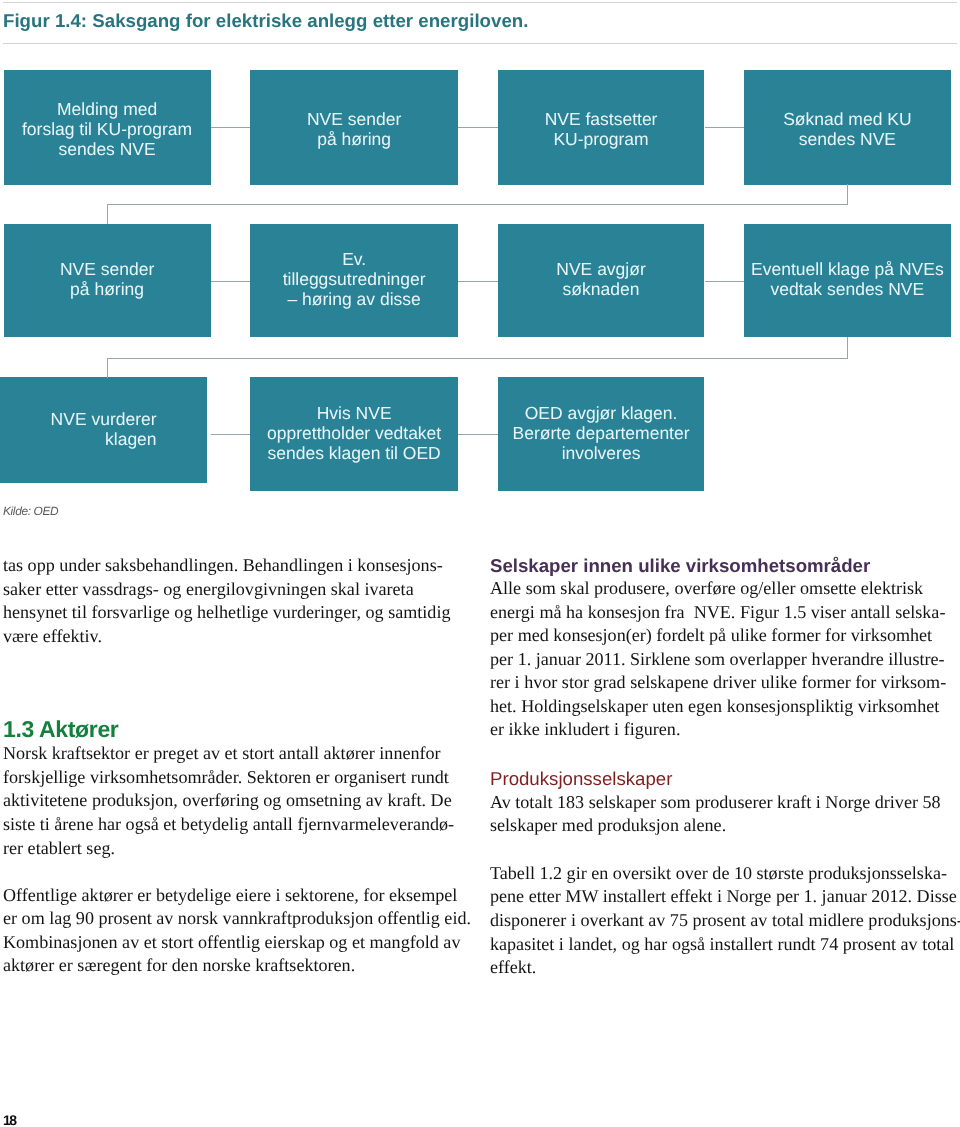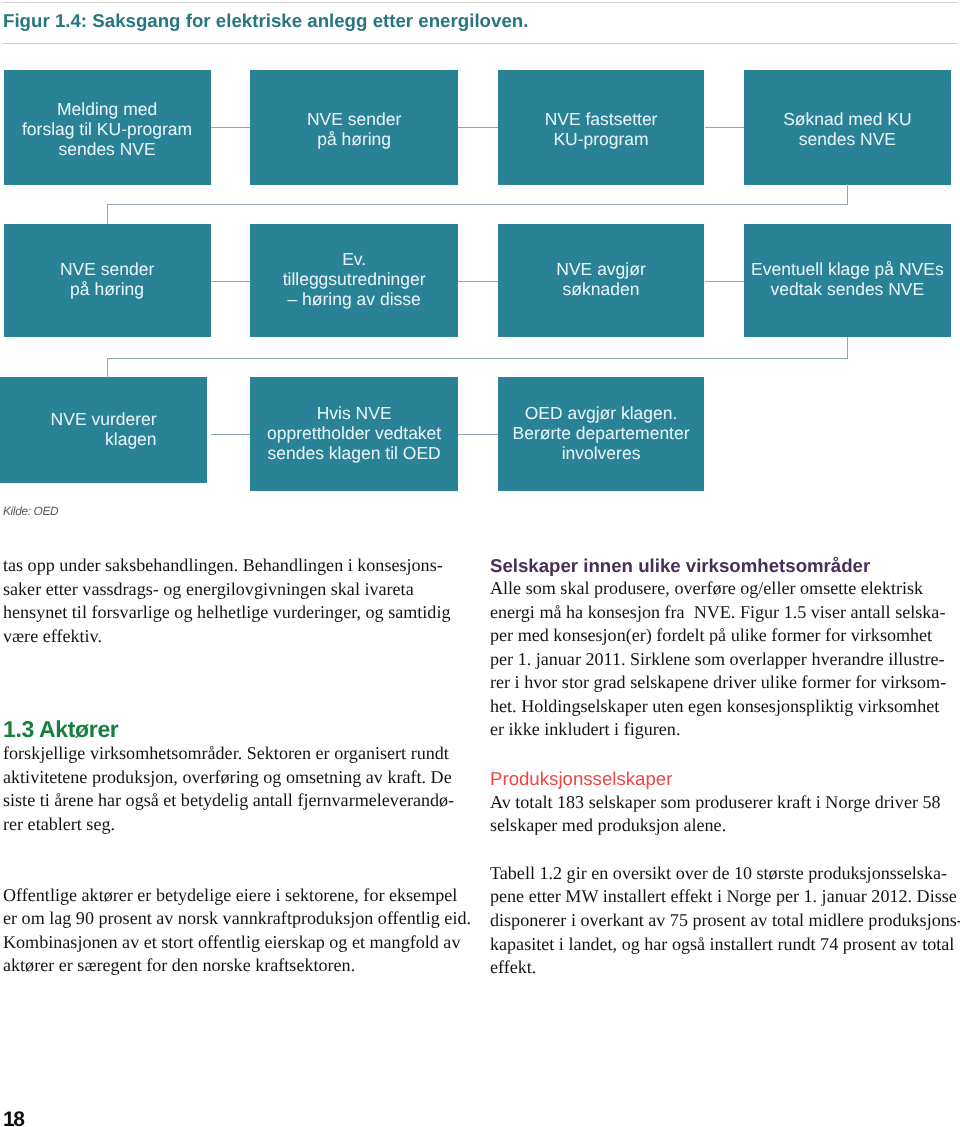--- a/index.html
+++ b/index.html
@@ -31,23 +31,23 @@
   
   .col{position:absolute;font-family:"Liberation Serif",serif;color:#131313;}
   #col-left{left:0;top:0;width:480px;height:1127px;}
   #col-right{left:0;top:0;width:960px;height:1127px;}
   .para{position:absolute;}
   .ln{font-size:18.1px;line-height:23.55px;white-space:pre;}
   h3.blue{color:#15803d;font-family:"Liberation Sans",sans-serif;
           font-size:23.0px;font-weight:bold;margin:0;line-height:23.55px;letter-spacing:-0.35px;white-space:nowrap;position:absolute;}
   h3.purple{color:#473057;font-family:"Liberation Sans",sans-serif;
             font-size:18.65px;font-weight:bold;margin:0;line-height:23.55px;white-space:nowrap;position:absolute;}
-  h3.purple-light{color:#ef4444;font-family:"Liberation Sans",sans-serif;
+  h3.purple-light{color:#7f1d1d;font-family:"Liberation Sans",sans-serif;
             font-size:18.65px;font-weight:normal;margin:0;line-height:23.55px;white-space:nowrap;position:absolute;}
-  #pageno{position:absolute;left:3px;top:1111.5px;font-size:21px;font-weight:bold;color:#0d0d0d;letter-spacing:-1.5px;line-height:16.3px;}
+  #pageno{position:absolute;left:3px;top:1111.5px;font-size:14px;font-weight:bold;color:#0d0d0d;letter-spacing:-1.5px;line-height:16.3px;}
 </style>
 </head>
 <body>
 
 <div class="page">
 
   <div class="rule" id="rule-top"></div>
   <div id="fig-title">Figur 1.4: Saksgang for elektriske anlegg etter energiloven.</div>
   <div class="rule" id="rule-under-title"></div>
 
@@ -102,20 +102,21 @@
 
   <div class="col" id="col-left">
     <div class="para" style="left:3px;top:554.0px;">
         <div class="ln">tas opp under saksbehandlingen. Behandlingen i konsesjons-</div>
         <div class="ln">saker etter vassdrags- og energilovgivningen skal ivareta</div>
         <div class="ln">hensynet til forsvarlige og helhetlige vurderinger, og samtidig</div>
         <div class="ln">være effektiv.</div>
       </div>
     <h3 class="blue" style="left:3px;top:718.4px;">1.3 Aktører</h3>
     <div class="para" style="left:3px;top:742.4px;">
+        <div class="ln">Norsk kraftsektor er preget av et stort antall aktører innenfor</div>
         <div class="ln">forskjellige virksomhetsområder. Sektoren er organisert rundt</div>
         <div class="ln">aktivitetene produksjon, overføring og omsetning av kraft. De</div>
         <div class="ln">siste ti årene har også et betydelig antall fjernvarmeleverandø-</div>
         <div class="ln">rer etablert seg.</div>
       </div>
     <div class="para" style="left:3px;top:883.8px;">
         <div class="ln">Offentlige aktører er betydelige eiere i sektorene, for eksempel</div>
         <div class="ln">er om lag 90 prosent av norsk vannkraftproduksjon offentlig eid.</div>
         <div class="ln">Kombinasjonen av et stort offentlig eierskap og et mangfold av</div>
         <div class="ln">aktører er særegent for den norske kraftsektoren.</div>

